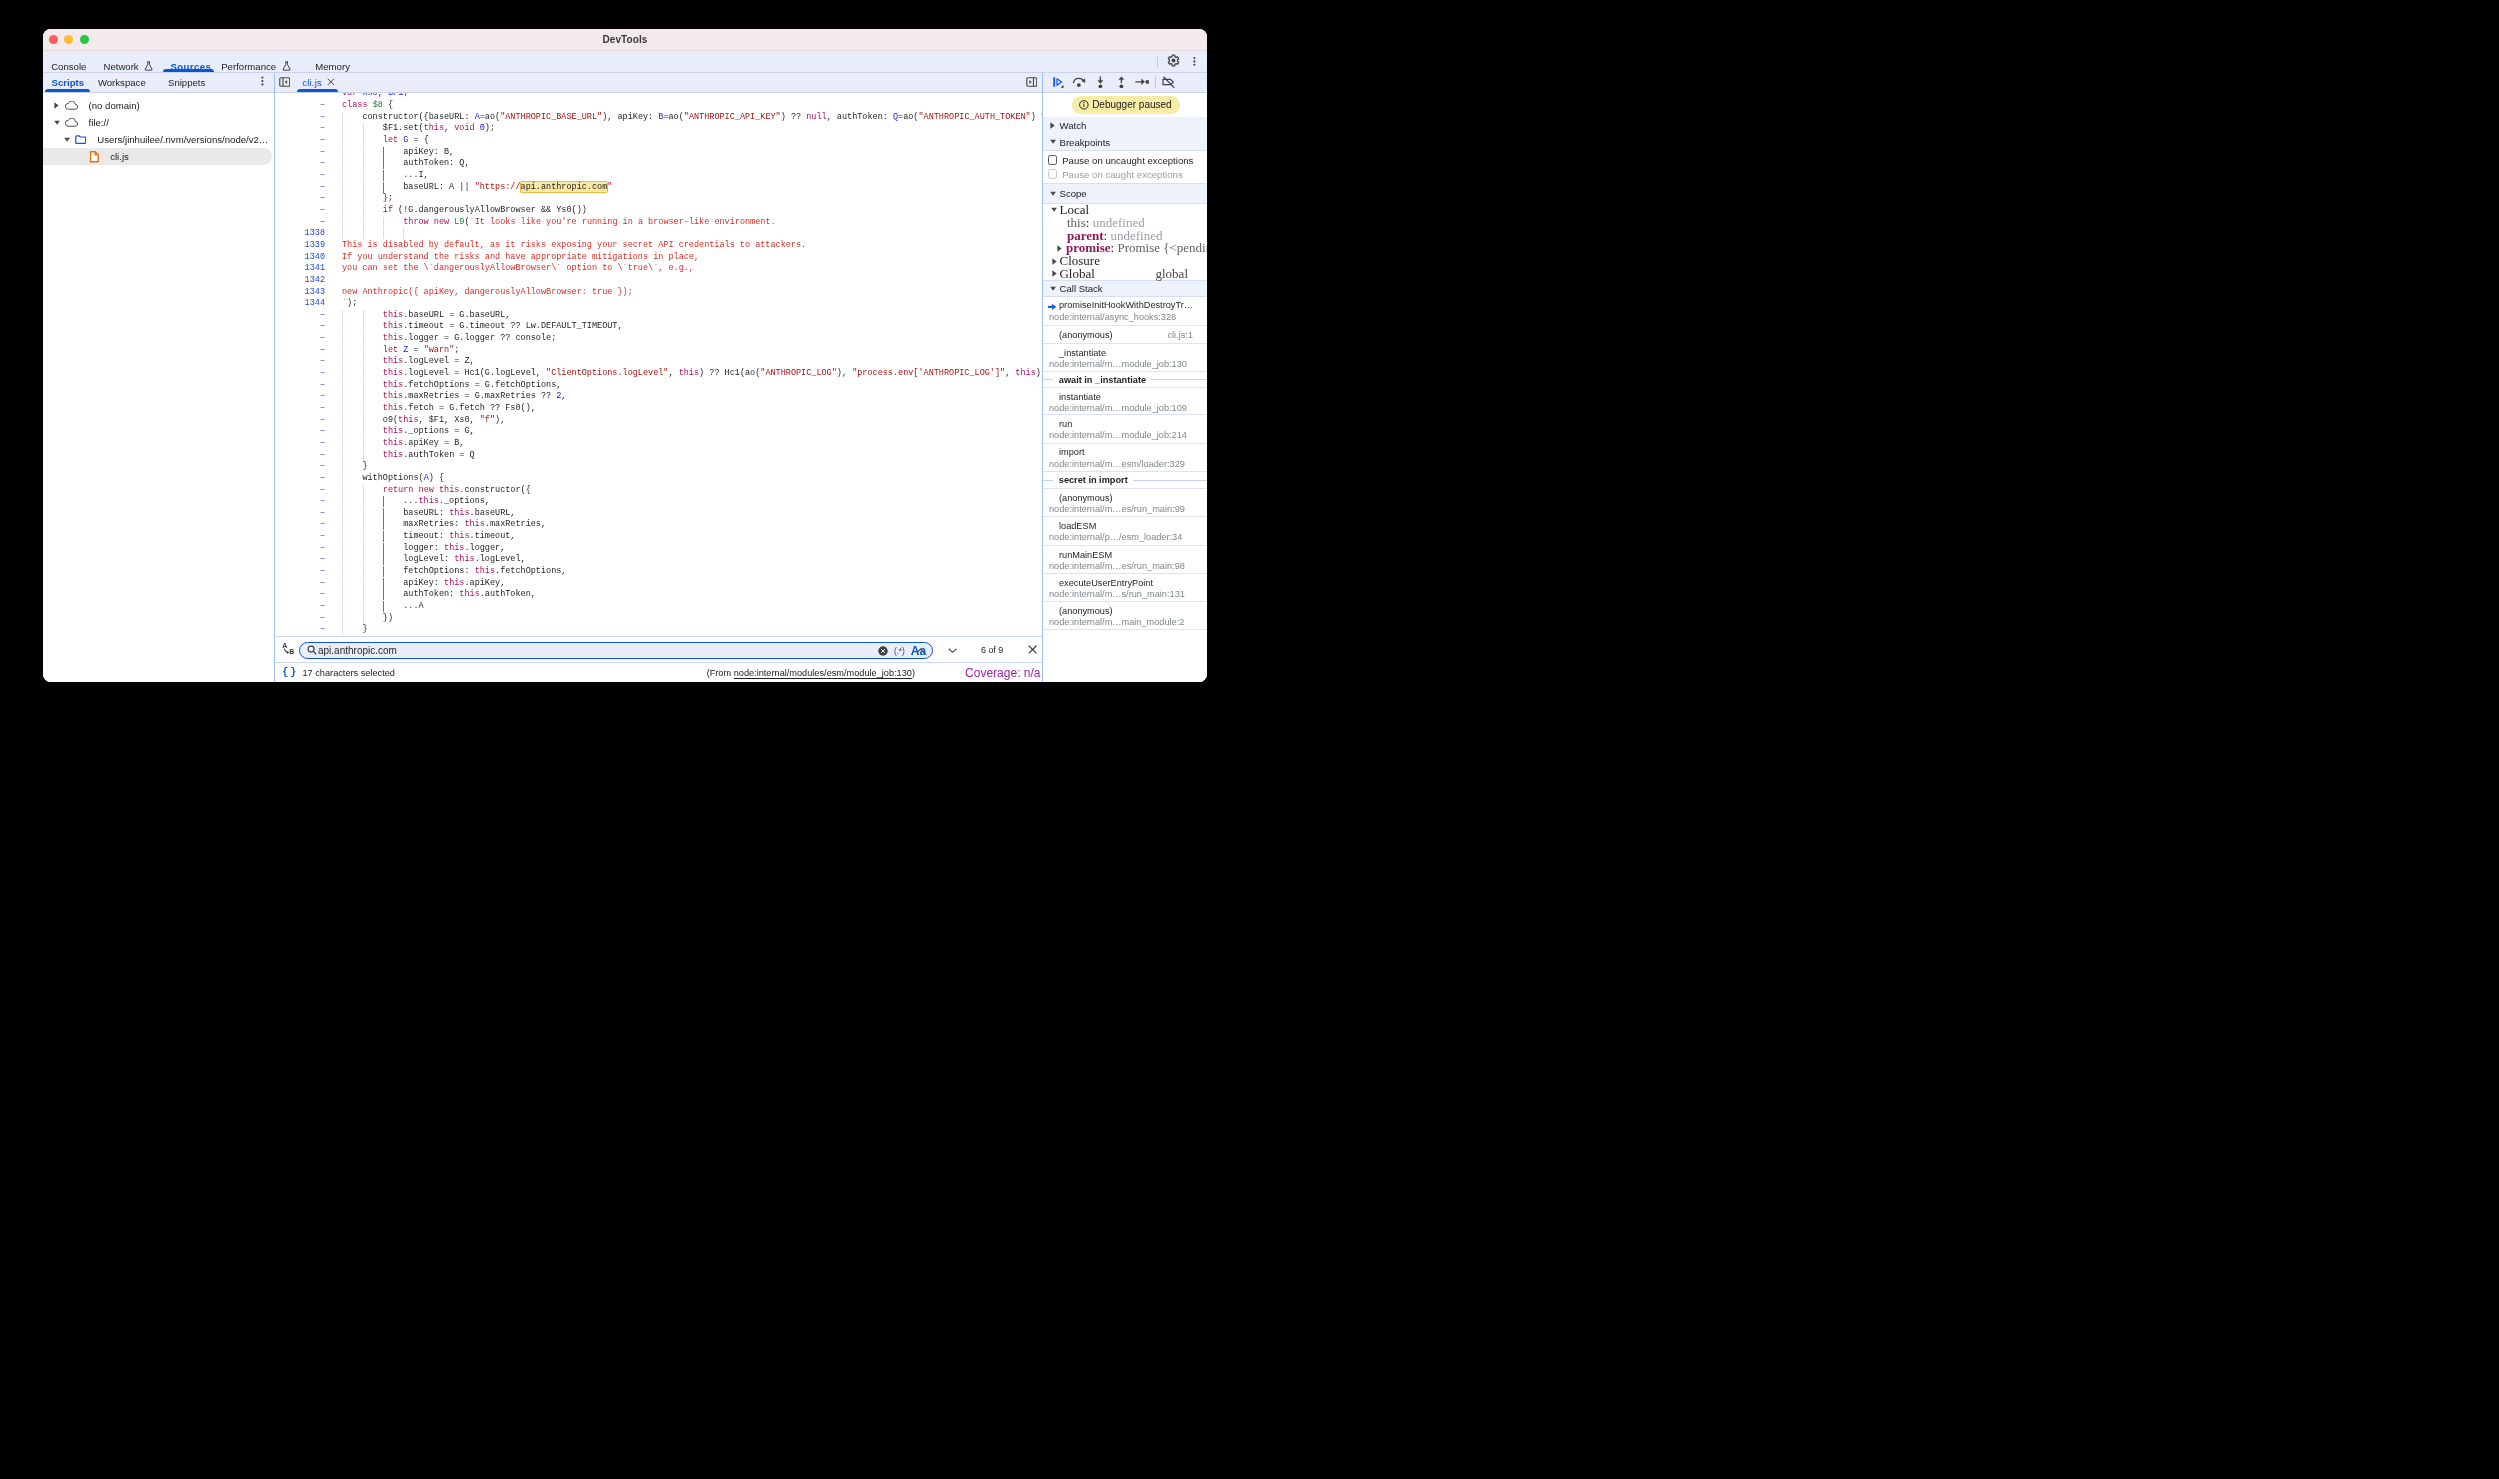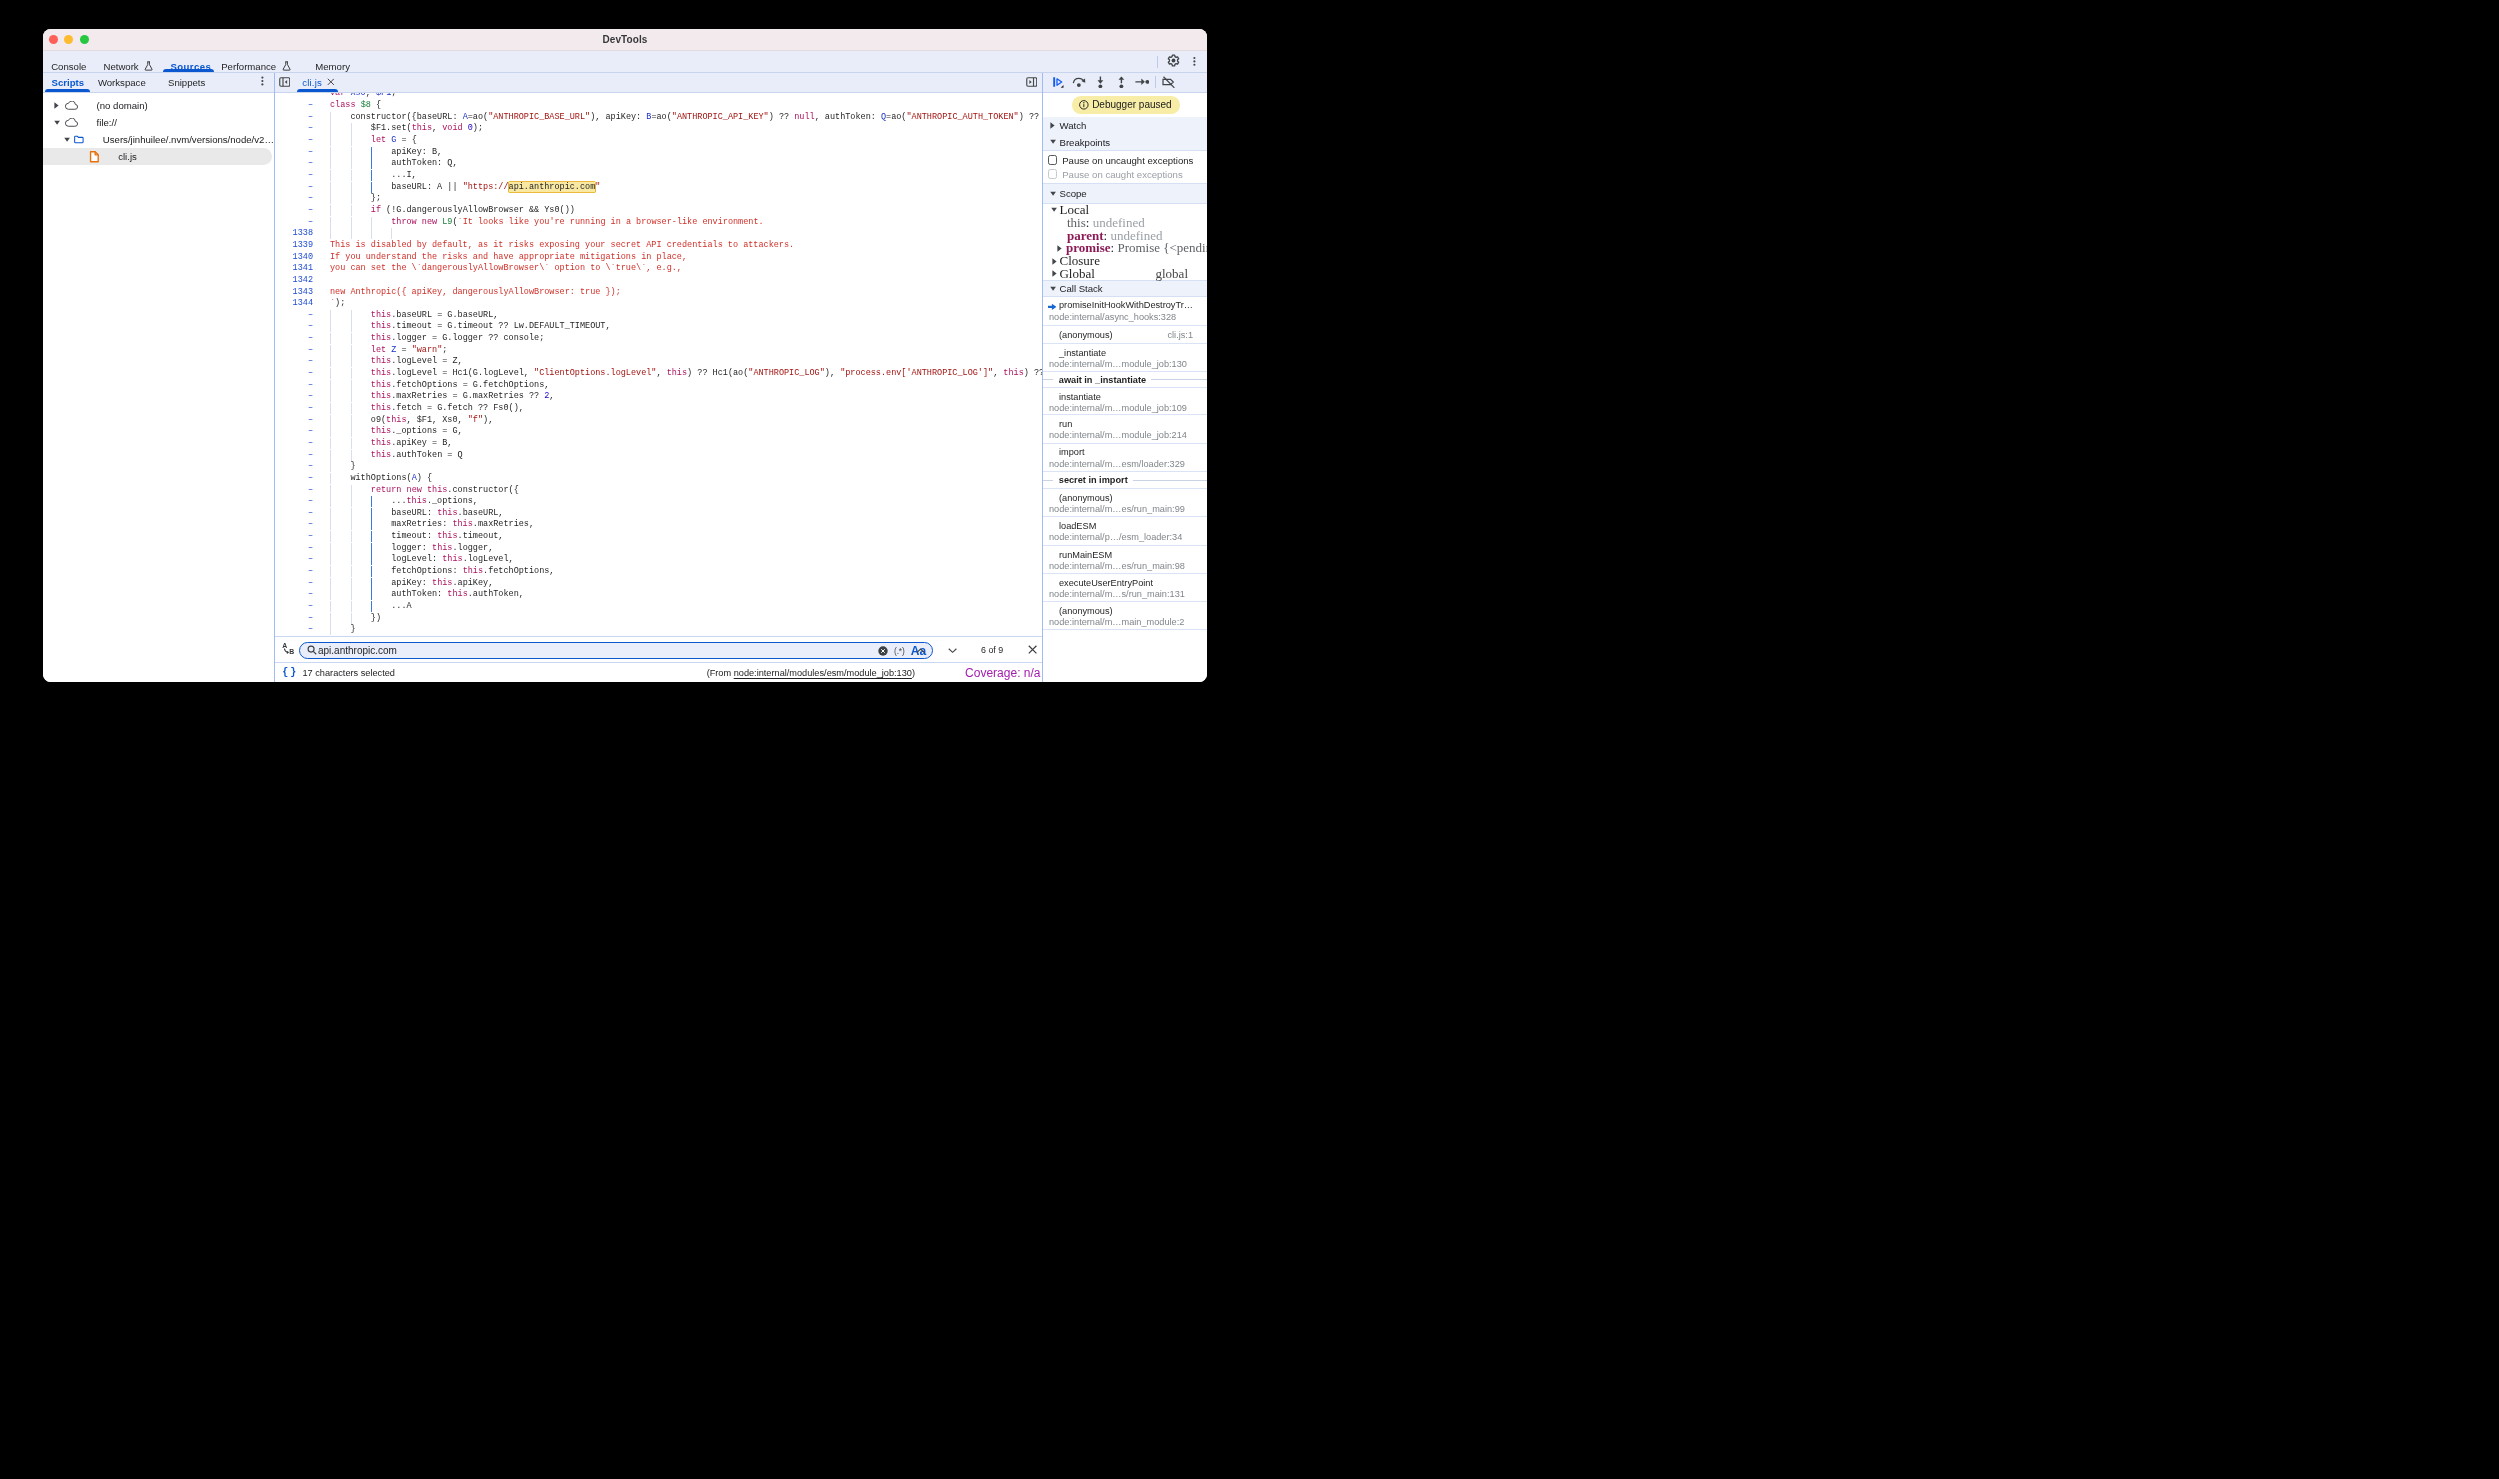--- a/index.html
+++ b/index.html
@@ -34,30 +34,30 @@
 .stab.s1{padding:0 7.7px 0 8.5px}
 .stab.s2{padding:0 7.7px 0 6.2px}
 .stab.s3{padding:0 7.7px 0 14.6px}
 .stab.active{color:#0b57d0;font-weight:700}
 .stab .ul{position:absolute;left:1.5px;right:1.5px;bottom:0;height:2.7px;background:#0b57d0;border-radius:3.1px 3.1px 0 0}
 .dots3{position:absolute;right:6.2px;top:50%;transform:translateY(-50%)}
 
 .tree{font-size:9.6px;color:#202124;padding-top:4.8px}
 .trow{height:17px;display:flex;align-items:center;position:relative;white-space:nowrap}
 .trow .arr{width:6.2px;display:flex;justify-content:center;margin-left:0}
-.trow .lbl{margin-left:19px}
+.trow .lbl{margin-left:11px}
 .trow.sel{background:#e9e9e9;border-radius:0 10.8px 10.8px 0;width:229px}
 
 .editor{flex:1;display:flex;flex-direction:column;min-width:0;background:#fff}
 .edtabs .ticon{margin:0 4.2px 0 3.8px;display:flex}
 .edtab{display:flex;align-items:center;height:100%;padding:0 6.2px 0 7.7px;position:relative;color:#0b57d0;font-weight:400;letter-spacing:0.2px;gap:4.6px}
 .edtab .ul{position:absolute;left:2.3px;right:2.3px;bottom:0;height:2.7px;background:#0b57d0;border-radius:3.1px 3.1px 0 0}
 .edtabs .rt{position:absolute;right:0;top:0;bottom:0;display:flex;align-items:center;padding:0 4.6px}
 .code{position:relative;flex:1;overflow:hidden;font-family:"Liberation Mono",monospace;font-size:8.5px}
-.cl{position:absolute;left:0;width:100%;height:11.6px;line-height:11.6px;white-space:pre}
+.cl{position:absolute;left:12px;width:100%;height:11.6px;line-height:11.6px;white-space:pre}
 .cl .gut{position:absolute;left:0;width:38px;text-align:right;display:inline-block}
 .cl .num{color:#1d4bd0}
 .cl .dash{color:#1d4bd0}
 .cl .ct{position:absolute;left:55px;color:#1f1f1f}
 .gd{position:absolute;top:0;bottom:0;width:0.8px;background:#d9dfea}
 .ga{background:#3a78e0}
 .k{color:#ad125f}.s{color:#a31512}.t{color:#d03029}.n{color:#1c00cf}.d{color:#1b30c8}.g{color:#188038}
 .match{background:#f8e8a2;color:#1f1f1f;box-shadow:0 0 0 0.8px #e5a400;border-radius:0.8px}
 
 .search{height:25.6px;border-top:0.8px solid #c9d7f2;background:#fff;display:flex;align-items:center;position:relative;flex:none}

